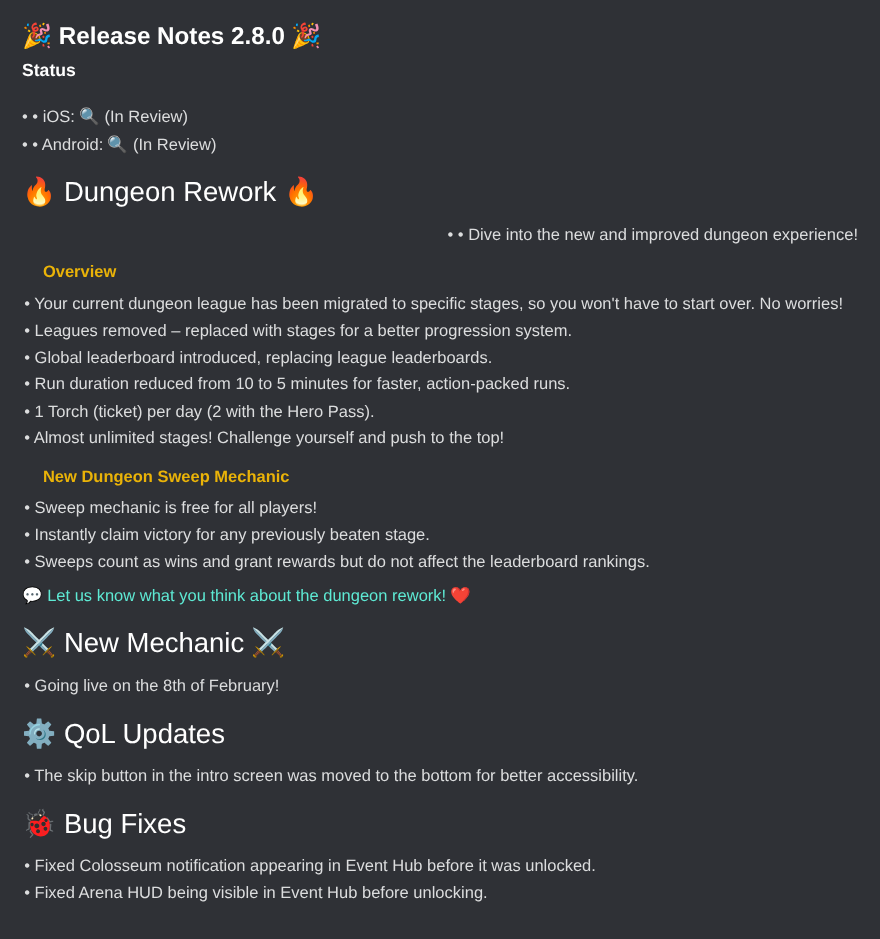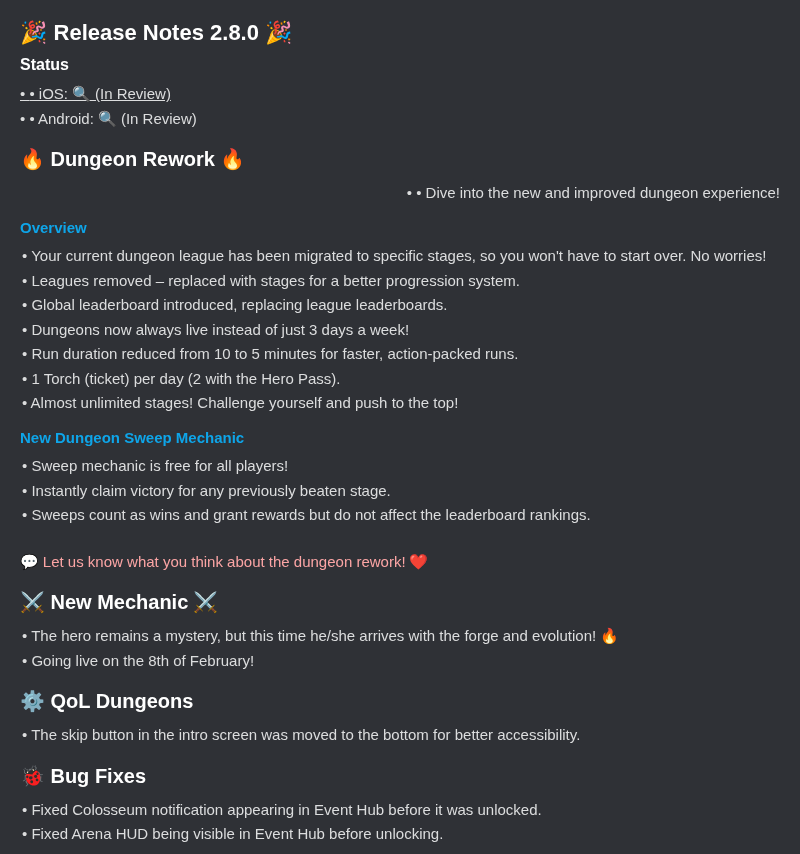--- a/index.html
+++ b/index.html
@@ -23,27 +23,27 @@
       font-size: 22px;
       font-weight: 700;
       color: #ffffff;
       margin-bottom: 0;
     }
 
     .section-heading {
       font-size: 16px;
       font-weight: 700;
       color: #ffffff;
-      margin-bottom: 6px;
+      margin-bottom: 19px;
       margin-top: 4px;
     }
 
     .section-heading-large {
-      font-size: 20px;
-      font-weight: 700;
+      font-size: 25px;
+      font-weight: 400;
       color: #ffffff;
       margin-bottom: 8px;
       margin-top: 14px;
     }
 
     .bullet-item {
       margin-bottom: 2px;
       color: #dcddde;
       padding-left: 2px;
     }
@@ -51,83 +51,82 @@
     .bullet-item::before {
       content: '• ';
     }
 
     .subsection {
       margin-bottom: 10px;
     }
 
     .sub-heading {
       font-weight: 700;
-      color: #0ea5e9;
+      color: #eab308;
       margin-top: 12px;
       margin-bottom: 6px;
+      margin-left: 19px;
     }
 
     .status-block {
       margin-bottom: 14px;
     }
 
     .section-block {
       margin-bottom: 14px;
     }
 
     .footer-note {
-      margin-top: 24px;
-      color: #fca5a5;
+      margin-top: 8px;
+      color: #5eead4;
     }
   </style>
 </head>
 <body>
 
 <div>
 
   <div class="page-title">🎉 Release Notes 2.8.0 🎉</div>
 
   <div class="section-block status-block">
     <div class="section-heading">Status</div>
-    <div class="bullet-item" style="list-style:none; padding-left:0;text-decoration:underline;">• iOS: 🔍 (In Review)</div>
+    <div class="bullet-item" style="list-style:none; padding-left:0;">• iOS: 🔍 (In Review)</div>
     <div class="bullet-item" style="list-style:none; padding-left:0;">• Android: 🔍 (In Review)</div>
   </div>
 
   <div class="section-block">
     <div class="section-heading-large">🔥 Dungeon Rework 🔥</div>
     <div class="bullet-item" style="padding-left:0; list-style:none;text-align:right;">• Dive into the new and improved dungeon experience!</div>
 
     <div class="subsection">
       <div class="sub-heading">Overview</div>
       <div class="bullet-item">Your current dungeon league has been migrated to specific stages, so you won't have to start over. No worries!</div>
       <div class="bullet-item">Leagues removed – replaced with stages for a better progression system.</div>
       <div class="bullet-item">Global leaderboard introduced, replacing league leaderboards.</div>
-      <div class="bullet-item">Dungeons now always live instead of just 3 days a week!</div>
       <div class="bullet-item">Run duration reduced from 10 to 5 minutes for faster, action-packed runs.</div>
       <div class="bullet-item">1 Torch (ticket) per day (2 with the Hero Pass).</div>
       <div class="bullet-item">Almost unlimited stages! Challenge yourself and push to the top!</div>
     </div>
 
     <div class="subsection">
       <div class="sub-heading">New Dungeon Sweep Mechanic</div>
       <div class="bullet-item">Sweep mechanic is free for all players!</div>
       <div class="bullet-item">Instantly claim victory for any previously beaten stage.</div>
       <div class="bullet-item">Sweeps count as wins and grant rewards but do not affect the leaderboard rankings.</div>
       <div class="footer-note">💬 Let us know what you think about the dungeon rework! ❤️</div>
     </div>
   </div>
 
   <div class="section-block">
     <div class="section-heading-large">⚔️ New Mechanic ⚔️</div>
-    <div class="bullet-item">The hero remains a mystery, but this time he/she arrives with the forge and evolution! 🔥</div>
     <div class="bullet-item">Going live on the 8th of February!</div>
   </div>
 
   <div class="section-block">
-    <div class="section-heading-large">⚙️ QoL Dungeons</div>
+    <div class="section-heading-large">⚙️ QoL Updates</div>
     <div class="bullet-item">The skip button in the intro screen was moved to the bottom for better accessibility.</div>
   </div>
 
   <div class="section-block">
     <div class="section-heading-large">🐞 Bug Fixes</div>
     <div class="bullet-item">Fixed Colosseum notification appearing in  Event Hub before it was unlocked.</div>
     <div class="bullet-item">Fixed Arena HUD being visible in Event Hub before unlocking.</div>
 
   </div>
 

